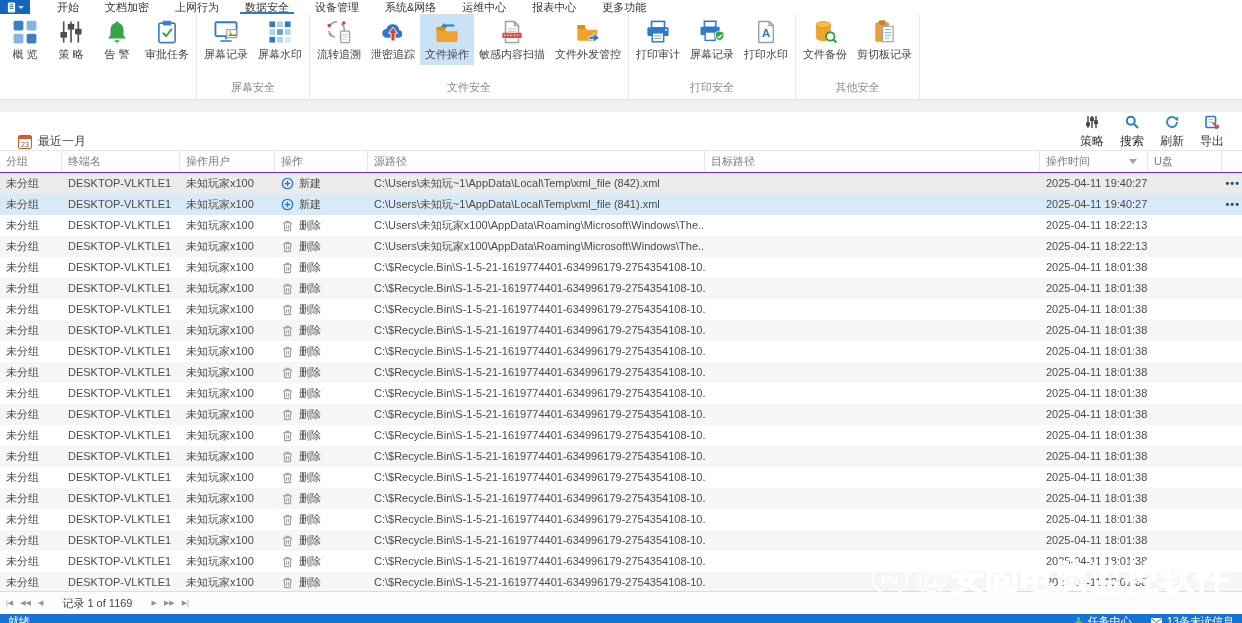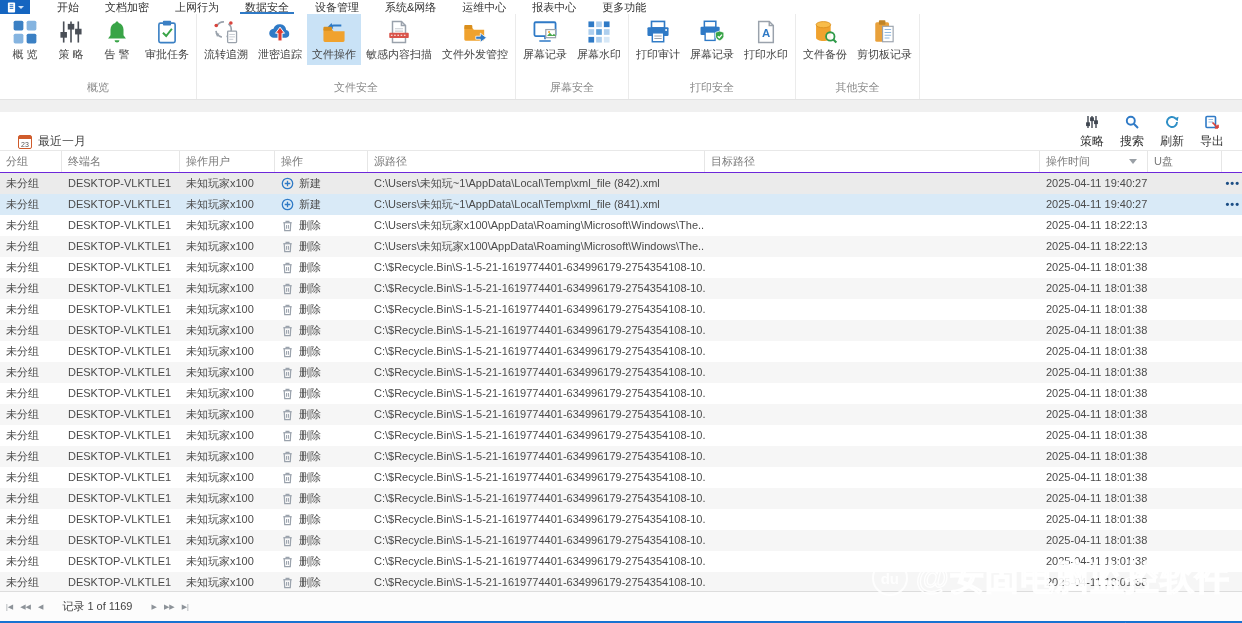--- a/index.html
+++ b/index.html
@@ -49,21 +49,21 @@
   .trow[data-state="highlight"] { background:#d9eaf7; }
   .td { font-size:11px; color:#4b4b4b; line-height:21px; height:21px; padding:0 6px; white-space:nowrap; overflow:hidden; }
   .td.op { display:flex; align-items:center; gap:5px; }
   .op-ic { width:13px; height:13px; display:inline-flex; }
   .op-ic svg { width:13px; height:13px; display:none; }
   .op-ic[data-icon="plus-circle-icon"] svg.i-plus { display:block; }
   .op-ic[data-icon="trash-icon"] svg.i-trash { display:block; }
   .td.acts { color:#1c4e85; font-weight:bold; letter-spacing:1px; font-size:11px; padding:0 2px; text-align:right; cursor:pointer; }
 
   
-  .pager { height:30px; background:#fcfcfc; border-top:1px solid #ddd; display:flex; align-items:center; gap:7px; padding-left:6px; }
+  .pager { height:23px; background:#fcfcfc; border-top:1px solid #ddd; display:flex; align-items:center; gap:7px; padding-left:6px; }
   .pgbtn { font-size:7px; color:#8d9399; cursor:pointer; line-height:18px; }
   .pgtext { font-size:11px; color:#444; margin:0 12px; }
 
   
   .statusbar { height:15px; background:#1673d1; color:#fff; display:flex; align-items:flex-start; font-size:11px; padding:0 8px; }
   .sb-right { margin-left:auto; display:flex; align-items:center; gap:18px; }
   .sb-item { display:flex; align-items:center; gap:4px; cursor:pointer; }
   .sb-item svg { display:block; }
 
   
@@ -147,82 +147,20 @@
         <span>
             <svg viewBox="0 0 32 32">
               <rect x="6" y="5" width="20" height="24" rx="2" fill="#fff" stroke="#3b80c4" stroke-width="2"></rect>
               <rect x="11" y="2" width="10" height="6" rx="1" fill="#3b80c4"></rect>
               <path d="M11 17l4 4 7-9" stroke="#39a447" stroke-width="2.5" fill="none"></path>
             </svg>
           </span>
         <span>审批任务</span>
       </div>
     </div>
-    <div class="glabel">概览</div>
-  </div>
-
-  <div class="rgroup">
-    <div class="ritems">
-      <div class="ritem">
-        <span>
-            <svg viewBox="0 0 32 32">
-              <circle cx="13" cy="13" r="9.5" fill="none" stroke="#9aa2ac" stroke-width="2" stroke-dasharray="11 6"></circle>
-              <path d="M3 17l5 1-3 4z" fill="#9aa2ac"></path>
-              <circle cx="22" cy="5" r="2.2" fill="#d9433c"></circle>
-              <circle cx="4" cy="8" r="2.2" fill="#d9433c"></circle>
-              <rect x="18" y="15" width="11" height="14" rx="1" fill="#fff" stroke="#9aa2ac" stroke-width="1.6"></rect>
-              <path d="M20 19h7M20 22h7M20 25h5" stroke="#c6cbd1" stroke-width="1.2"></path>
-            </svg>
-          </span>
-        <span>流转追溯</span>
-      </div>
-      <div class="ritem">
-        <span>
-            <svg viewBox="0 0 32 32">
-              <path d="M8.5 23A5.5 5.5 0 0 1 8 12a8 8 0 0 1 15.6 1.6A4.8 4.8 0 0 1 23.5 23z" fill="#2f7ac6"></path>
-              <path d="M16 10l5.5 7.5h-3V27h-5v-9.5h-3z" fill="#e03c31" stroke="#fff" stroke-width="1.2"></path>
-            </svg>
-          </span>
-        <span>泄密追踪</span>
-      </div>
-      <div class="ritem" data-state="selected">
-        <span>
-            <svg viewBox="0 0 32 32">
-              <path d="M25 8h-9a5 5 0 0 0-5 4" fill="none" stroke="#2f7ac6" stroke-width="2.4"></path>
-              <path d="M13 5l-5 5 7 2z" fill="#2f7ac6"></path>
-              <path d="M3 12h10l2.5 3H29v11.5a1.8 1.8 0 0 1-1.8 1.8H4.8A1.8 1.8 0 0 1 3 26.5z" fill="#f0a22e"></path>
-              <rect x="3" y="9.5" width="10.5" height="5" rx="1.2" fill="#da8f1d"></rect>
-            </svg>
-          </span>
-        <span>文件操作</span>
-      </div>
-      <div class="ritem">
-        <span>
-            <svg viewBox="0 0 32 32">
-              <path d="M8 3h11l5 5v21H8z" fill="#fff" stroke="#9aa2ac" stroke-width="1.8"></path>
-              <path d="M19 3v5h5" fill="none" stroke="#9aa2ac" stroke-width="1.8"></path>
-              <path d="M11 12h10M11 15h10" stroke="#c6cbd1" stroke-width="1.4"></path>
-              <rect x="4" y="17" width="24" height="6.5" rx="1" fill="#d9534a"></rect>
-              <path d="M6 20h2M10 20h2M14 20h2M18 20h2M22 20h2" stroke="#fff" stroke-width="1.4"></path>
-            </svg>
-          </span>
-        <span>敏感内容扫描</span>
-      </div>
-      <div class="ritem">
-        <span>
-            <svg viewBox="0 0 34 32">
-              <path d="M3 10h10l2.5 3H29v12.5a1.8 1.8 0 0 1-1.8 1.8H4.8A1.8 1.8 0 0 1 3 25.5z" fill="#f0a22e"></path>
-              <rect x="3" y="7" width="10.5" height="5" rx="1.2" fill="#da8f1d"></rect>
-              <path d="M18 21.5h6v-4l8 6-8 6v-4h-6z" fill="#2f7ac6" stroke="#fff" stroke-width="1"></path>
-            </svg>
-          </span>
-        <span>文件外发管控</span>
-      </div>
-    </div>
-    <div class="glabel">文件安全</div>
   </div>
 
   <div class="rgroup">
     <div class="ritems">
       <div class="ritem">
         <span>
             <svg viewBox="0 0 32 32">
               <rect x="3" y="4" width="26" height="17" rx="1.5" fill="#fff" stroke="#2f7ac6" stroke-width="2.2"></rect>
               <path d="M16 21v4M9 27h14" stroke="#2f7ac6" stroke-width="2"></path>
               <rect x="17" y="13" width="12" height="10" fill="#fff" stroke="#9aa2ac" stroke-width="1.5"></rect>
@@ -243,20 +181,81 @@
               <rect x="22" y="12.5" width="7" height="7" fill="#aecfee"></rect>
               <rect x="3" y="22" width="7" height="7" fill="#2f7ac6"></rect>
               <rect x="12.5" y="22" width="7" height="7" fill="#aecfee"></rect>
               <rect x="22" y="22" width="7" height="7" fill="#d7e8f7"></rect>
             </svg>
           </span>
         <span>屏幕水印</span>
       </div>
     </div>
     <div class="glabel">屏幕安全</div>
+  </div>
+
+  <div class="rgroup">
+    <div class="ritems">
+      <div class="ritem">
+        <span>
+            <svg viewBox="0 0 32 32">
+              <circle cx="13" cy="13" r="9.5" fill="none" stroke="#9aa2ac" stroke-width="2" stroke-dasharray="11 6"></circle>
+              <path d="M3 17l5 1-3 4z" fill="#9aa2ac"></path>
+              <circle cx="22" cy="5" r="2.2" fill="#d9433c"></circle>
+              <circle cx="4" cy="8" r="2.2" fill="#d9433c"></circle>
+              <rect x="18" y="15" width="11" height="14" rx="1" fill="#fff" stroke="#9aa2ac" stroke-width="1.6"></rect>
+              <path d="M20 19h7M20 22h7M20 25h5" stroke="#c6cbd1" stroke-width="1.2"></path>
+            </svg>
+          </span>
+        <span>流转追溯</span>
+      </div>
+      <div class="ritem">
+        <span>
+            <svg viewBox="0 0 32 32">
+              <path d="M8.5 23A5.5 5.5 0 0 1 8 12a8 8 0 0 1 15.6 1.6A4.8 4.8 0 0 1 23.5 23z" fill="#2f7ac6"></path>
+              <path d="M16 10l5.5 7.5h-3V27h-5v-9.5h-3z" fill="#e03c31" stroke="#fff" stroke-width="1.2"></path>
+            </svg>
+          </span>
+        <span>泄密追踪</span>
+      </div>
+      <div class="ritem" data-state="selected">
+        <span>
+            <svg viewBox="0 0 32 32">
+              <path d="M25 8h-9a5 5 0 0 0-5 4" fill="none" stroke="#2f7ac6" stroke-width="2.4"></path>
+              <path d="M13 5l-5 5 7 2z" fill="#2f7ac6"></path>
+              <path d="M3 12h10l2.5 3H29v11.5a1.8 1.8 0 0 1-1.8 1.8H4.8A1.8 1.8 0 0 1 3 26.5z" fill="#f0a22e"></path>
+              <rect x="3" y="9.5" width="10.5" height="5" rx="1.2" fill="#da8f1d"></rect>
+            </svg>
+          </span>
+        <span>文件操作</span>
+      </div>
+      <div class="ritem">
+        <span>
+            <svg viewBox="0 0 32 32">
+              <path d="M8 3h11l5 5v21H8z" fill="#fff" stroke="#9aa2ac" stroke-width="1.8"></path>
+              <path d="M19 3v5h5" fill="none" stroke="#9aa2ac" stroke-width="1.8"></path>
+              <path d="M11 12h10M11 15h10" stroke="#c6cbd1" stroke-width="1.4"></path>
+              <rect x="4" y="17" width="24" height="6.5" rx="1" fill="#d9534a"></rect>
+              <path d="M6 20h2M10 20h2M14 20h2M18 20h2M22 20h2" stroke="#fff" stroke-width="1.4"></path>
+            </svg>
+          </span>
+        <span>敏感内容扫描</span>
+      </div>
+      <div class="ritem">
+        <span>
+            <svg viewBox="0 0 34 32">
+              <path d="M3 10h10l2.5 3H29v12.5a1.8 1.8 0 0 1-1.8 1.8H4.8A1.8 1.8 0 0 1 3 25.5z" fill="#f0a22e"></path>
+              <rect x="3" y="7" width="10.5" height="5" rx="1.2" fill="#da8f1d"></rect>
+              <path d="M18 21.5h6v-4l8 6-8 6v-4h-6z" fill="#2f7ac6" stroke="#fff" stroke-width="1"></path>
+            </svg>
+          </span>
+        <span>文件外发管控</span>
+      </div>
+    </div>
+    <div class="glabel">文件安全</div>
   </div>
 
   <div class="rgroup">
     <div class="ritems">
       <div class="ritem">
         <span>
             <svg viewBox="0 0 32 32">
               <rect x="8" y="3" width="16" height="8" fill="#fff" stroke="#2f7ac6" stroke-width="2"></rect>
               <rect x="3" y="10" width="26" height="11" rx="1.5" fill="#2f7ac6"></rect>
               <rect x="9" y="17" width="14" height="11" fill="#fff" stroke="#2f7ac6" stroke-width="1.8"></rect>

